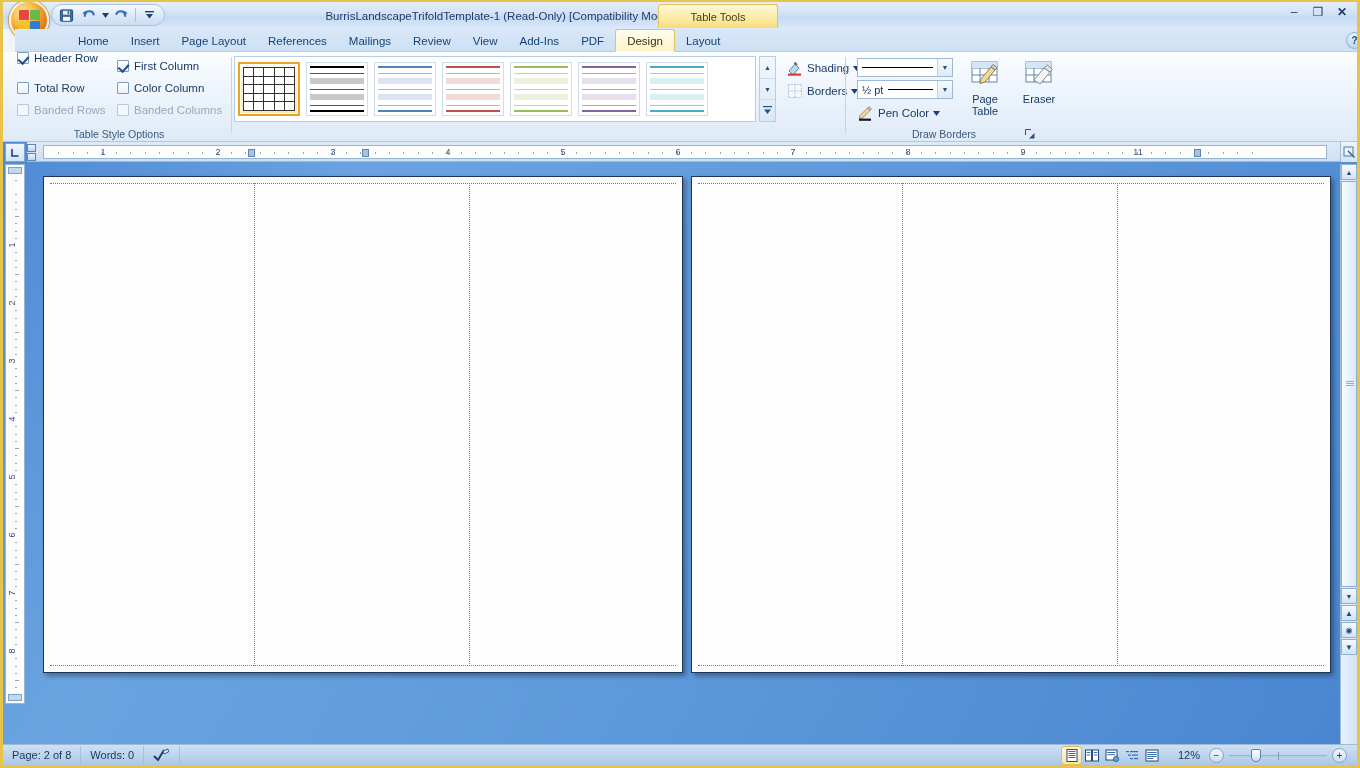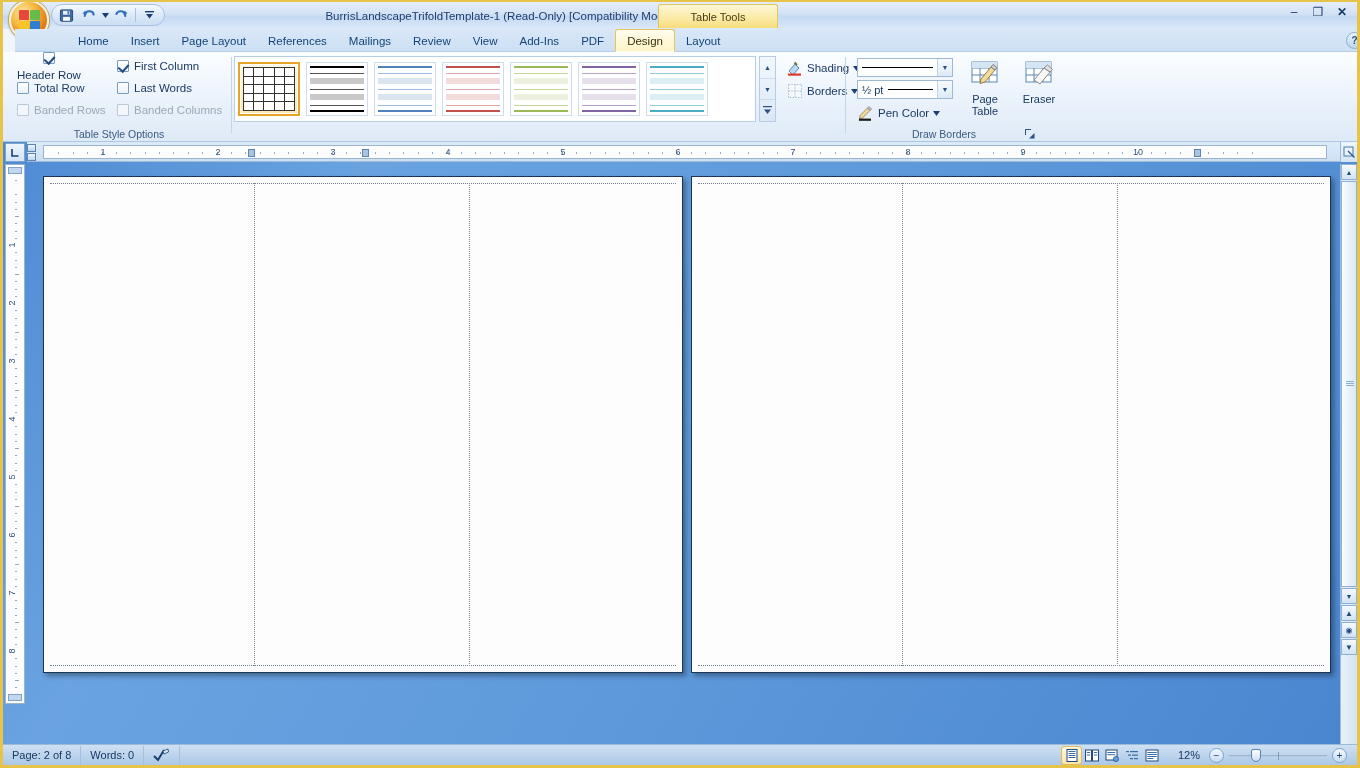--- a/index.html
+++ b/index.html
@@ -388,35 +388,35 @@
     <div class="tab">Add-Ins</div>
     <div class="tab">PDF</div>
     <div class="tab active">Design</div>
     <div class="tab">Layout</div>
     <div class="help-icon">?</div>
   </div>
 
   <div class="ribbon">
 
     <div class="rgroup" id="g-tso">
-      <div class="chkrow" style="left:10px; top:0;flex-direction:column;">
+      <div class="chkrow" style="left:10px; top:0;">
         <span class="chkbox checked"></span>
         <span class="chklabel">Header Row</span>
       </div>
       <div class="chkrow" style="left:110px; top:8px;">
         <span class="chkbox checked"></span>
         <span class="chklabel">First Column</span>
       </div>
       <div class="chkrow" style="left:10px; top:30px;">
         <span class="chkbox"></span>
         <span class="chklabel">Total Row</span>
       </div>
       <div class="chkrow" style="left:110px; top:30px;">
         <span class="chkbox"></span>
-        <span class="chklabel">Last Words</span>
+        <span class="chklabel">Color Column</span>
       </div>
       <div class="chkrow" style="left:10px; top:52px;">
         <span class="chkbox disabled"></span>
         <span class="chklabel dim">Banded Rows</span>
       </div>
       <div class="chkrow" style="left:110px; top:52px;">
         <span class="chkbox disabled"></span>
         <span class="chklabel dim">Banded Columns</span>
       </div>
       <div class="glabel">Table Style Options</div>
@@ -720,21 +720,21 @@
           </div>
         <div class="hr-num" style="left:59px;">1</div>
         <div class="hr-num" style="left:174px;">2</div>
         <div class="hr-num" style="left:289px;">3</div>
         <div class="hr-num" style="left:404px;">4</div>
         <div class="hr-num" style="left:519px;">5</div>
         <div class="hr-num" style="left:634px;">6</div>
         <div class="hr-num" style="left:749px;">7</div>
         <div class="hr-num" style="left:864px;">8</div>
         <div class="hr-num" style="left:979px;">9</div>
-        <div class="hr-num" style="left:1094px;">10</div>
+        <div class="hr-num" style="left:1094px;">11</div>
         <div class="hr-tabmark" style="left:204px;"></div>
         <div class="hr-tabmark" style="left:318px;"></div>
         <div class="hr-tabmark" style="left:1150px;"></div>
       </div>
       <div class="hr-indent" style="left:0px; top:2px;"></div>
       <div class="hr-indent" style="left:0px; top:11px;"></div>
       <div class="hscroll-corner">
         <svg width="13" height="13" viewBox="0 0 13 13">
           <rect x="1" y="1" width="9" height="9" fill="#eaf2fb" stroke="#4d7aa8"></rect>
           <path d="M5 5 L11.5 11.5" stroke="#2b5184" stroke-width="1.3"></path>

